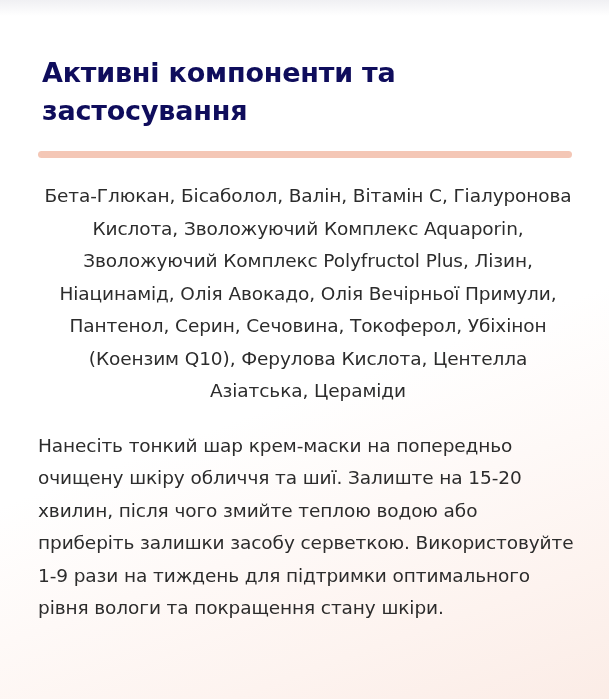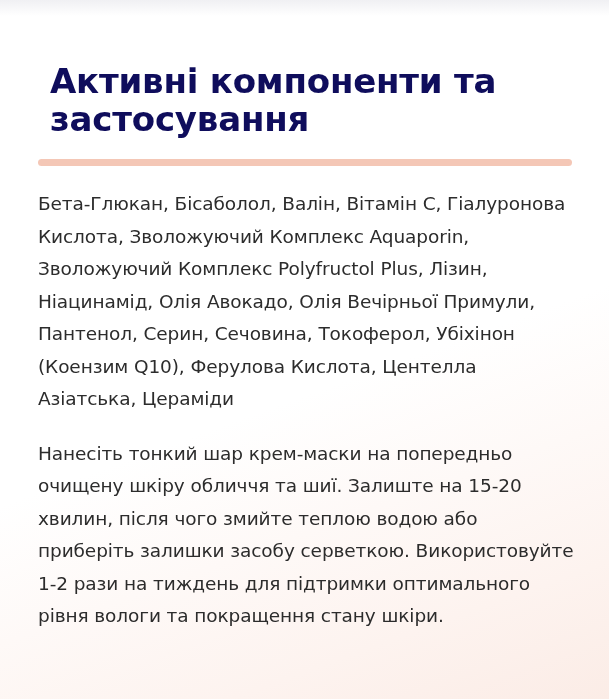--- a/index.html
+++ b/index.html
@@ -8,40 +8,40 @@
     background: linear-gradient(160deg, #ffffff 0%, #ffffff 55%, #fdf3ef 85%, #fbece6 100%);
     font-family: "DejaVu Sans", sans-serif;
     position: relative;
   }
   .topshade {
     position: absolute; left: 0; top: 0; width: 609px; height: 16px;
     background: linear-gradient(#f0f0f3, rgba(255,255,255,0));
   }
   .content { position: absolute; left: 38px; top: 50px; width: 540px; }
   .title {
-    margin: 12px; color: #0f0d5c; font-weight: bold; font-size: 34px;
+    margin: 4px; color: #0f0d5c; font-weight: bold; font-size: 27px;
     line-height: 38px; letter-spacing: -0.2px;
   }
   .bar {
     margin-top: 21px; width: 534px; height: 7px; border-radius: 4px;
     background: #f4c7b6;
   }
   .body-text {
     margin: 0; color: #2c2c2c; font-size: 18.5px; line-height: 32.5px;
     font-weight: normal; letter-spacing: -0.1px;
   }
-  .list { margin-top: 22px; }
+  .list { margin-top: 22px; text-align: center; }
   .sub-title {
     margin: 12px 0 0 0; color: #222; font-weight: bold; font-size: 23.5px; line-height: 34px;
   }
   .usage { margin-top: 22px; }
 </style>
 </head>
 <body>
 
 <div class="topshade"></div>
 
 <div class="content">
   <h2 class="title">Активні компоненти та застосування</h2>
   <div class="bar"></div>
   <p class="body-text list">Бета-Глюкан, Бісаболол, Валін, Вітамін С, Гіалуронова Кислота, Зволожуючий Комплекс Aquaporin, Зволожуючий Комплекс Polyfructol Plus, Лізин, Ніацинамід, Олія Авокадо, Олія Вечірньої Примули, Пантенол, Серин, Сечовина, Токоферол, Убіхінон (Коензим Q10), Ферулова Кислота, Центелла Азіатська, Цераміди</p>
-  <p class="body-text usage">Нанесіть тонкий шар крем-маски на попередньо очищену шкіру обличчя та шиї. Залиште на 15-20 хвилин, після чого змийте теплою водою або приберіть залишки засобу серветкою. Використовуйте 1-2 рази на тиждень для підтримки оптимального рівня вологи та покращення стану шкіри.</p>
+  <p class="body-text usage">Нанесіть тонкий шар крем-маски на попередньо очищену шкіру обличчя та шиї. Залиште на 15-20 хвилин, після чого змийте теплою водою або приберіть залишки засобу серветкою. Використовуйте 1-9 рази на тиждень для підтримки оптимального рівня вологи та покращення стану шкіри.</p>
 </div>
 
 </body></html>

